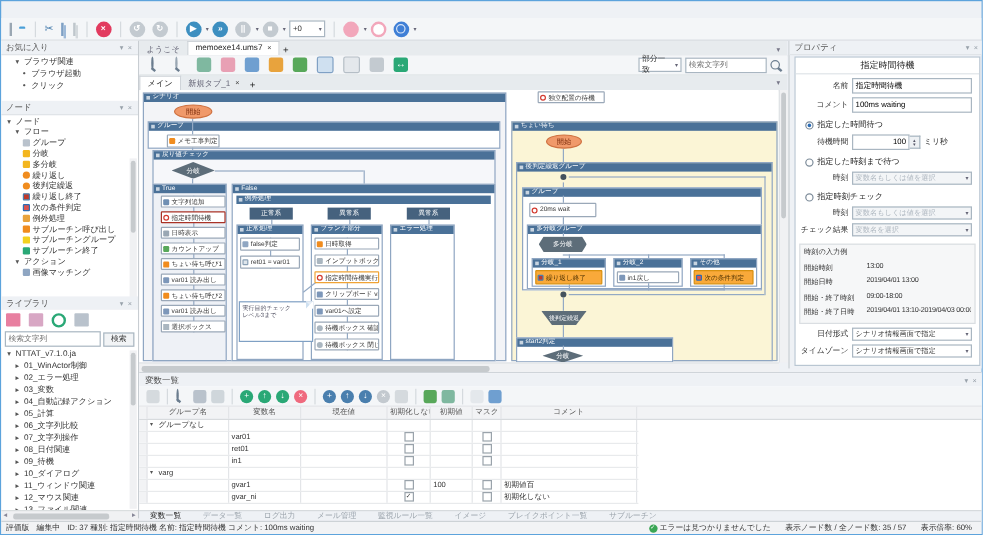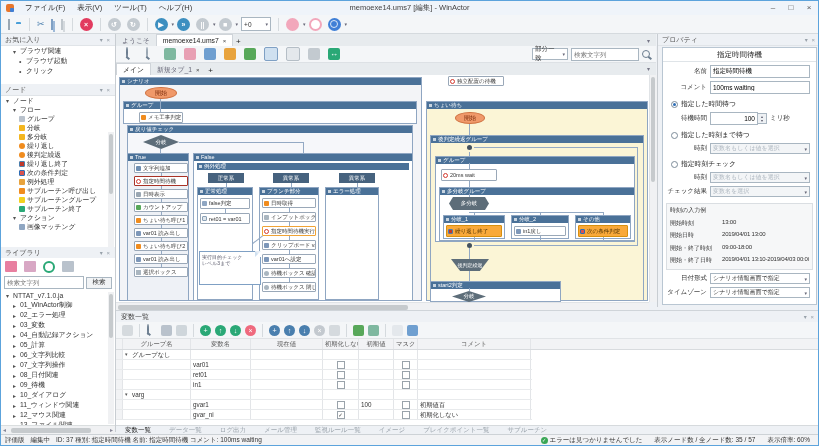--- a/index.html
+++ b/index.html
@@ -156,33 +156,20 @@
   .statusbar{position:absolute;left:0;top:433px;width:100%;height:11px;background:#f2f3f5;border-top:1px solid #cdd2d6;display:flex;align-items:center;font-size:6.5px;color:#333}
   .st-sep{margin:0 6px}
   .okdot{width:7px;height:7px;border-radius:50%;background:#3aa655;color:#fff;font-size:5px;line-height:7px;text-align:center;margin-right:2px;flex:none}
   .bluebar{position:absolute;left:0;top:444px;width:100%;height:2px;background:#2b7cd3}
 </style>
 </head>
 <body>
 
 <div class="win">
 
-  <div class="titlebar">
-    <span class="appicon"></span>
-    <span class="menuitem">ファイル(F)</span>
-    <span class="menuitem">表示(V)</span>
-    <span class="menuitem">ツール(T)</span>
-    <span class="menuitem">ヘルプ(H)</span>
-    <span class="wtitle">memoexe14.ums7 [編集] - WinActor</span>
-    <span class="wbtns">
-      <span class="wbtn">–</span>
-      <span class="wbtn">□</span>
-      <span class="wbtn">×</span>
-    </span>
-  </div>
 
   <div class="toolbar">
     <span class="tico"><span class="ic-page"></span></span>
     <span class="tico"><span class="ic-folder"></span></span>
     <span class="tico"><span class="ic-save"></span></span>
     <span class="tb-sep"></span>
     <span class="tico ic-cut">✂</span>
     <span class="tico"><span class="ic-copy"></span></span>
     <span class="tico"><span class="ic-copy dis"></span></span>
     <span class="tb-sep"></span>

